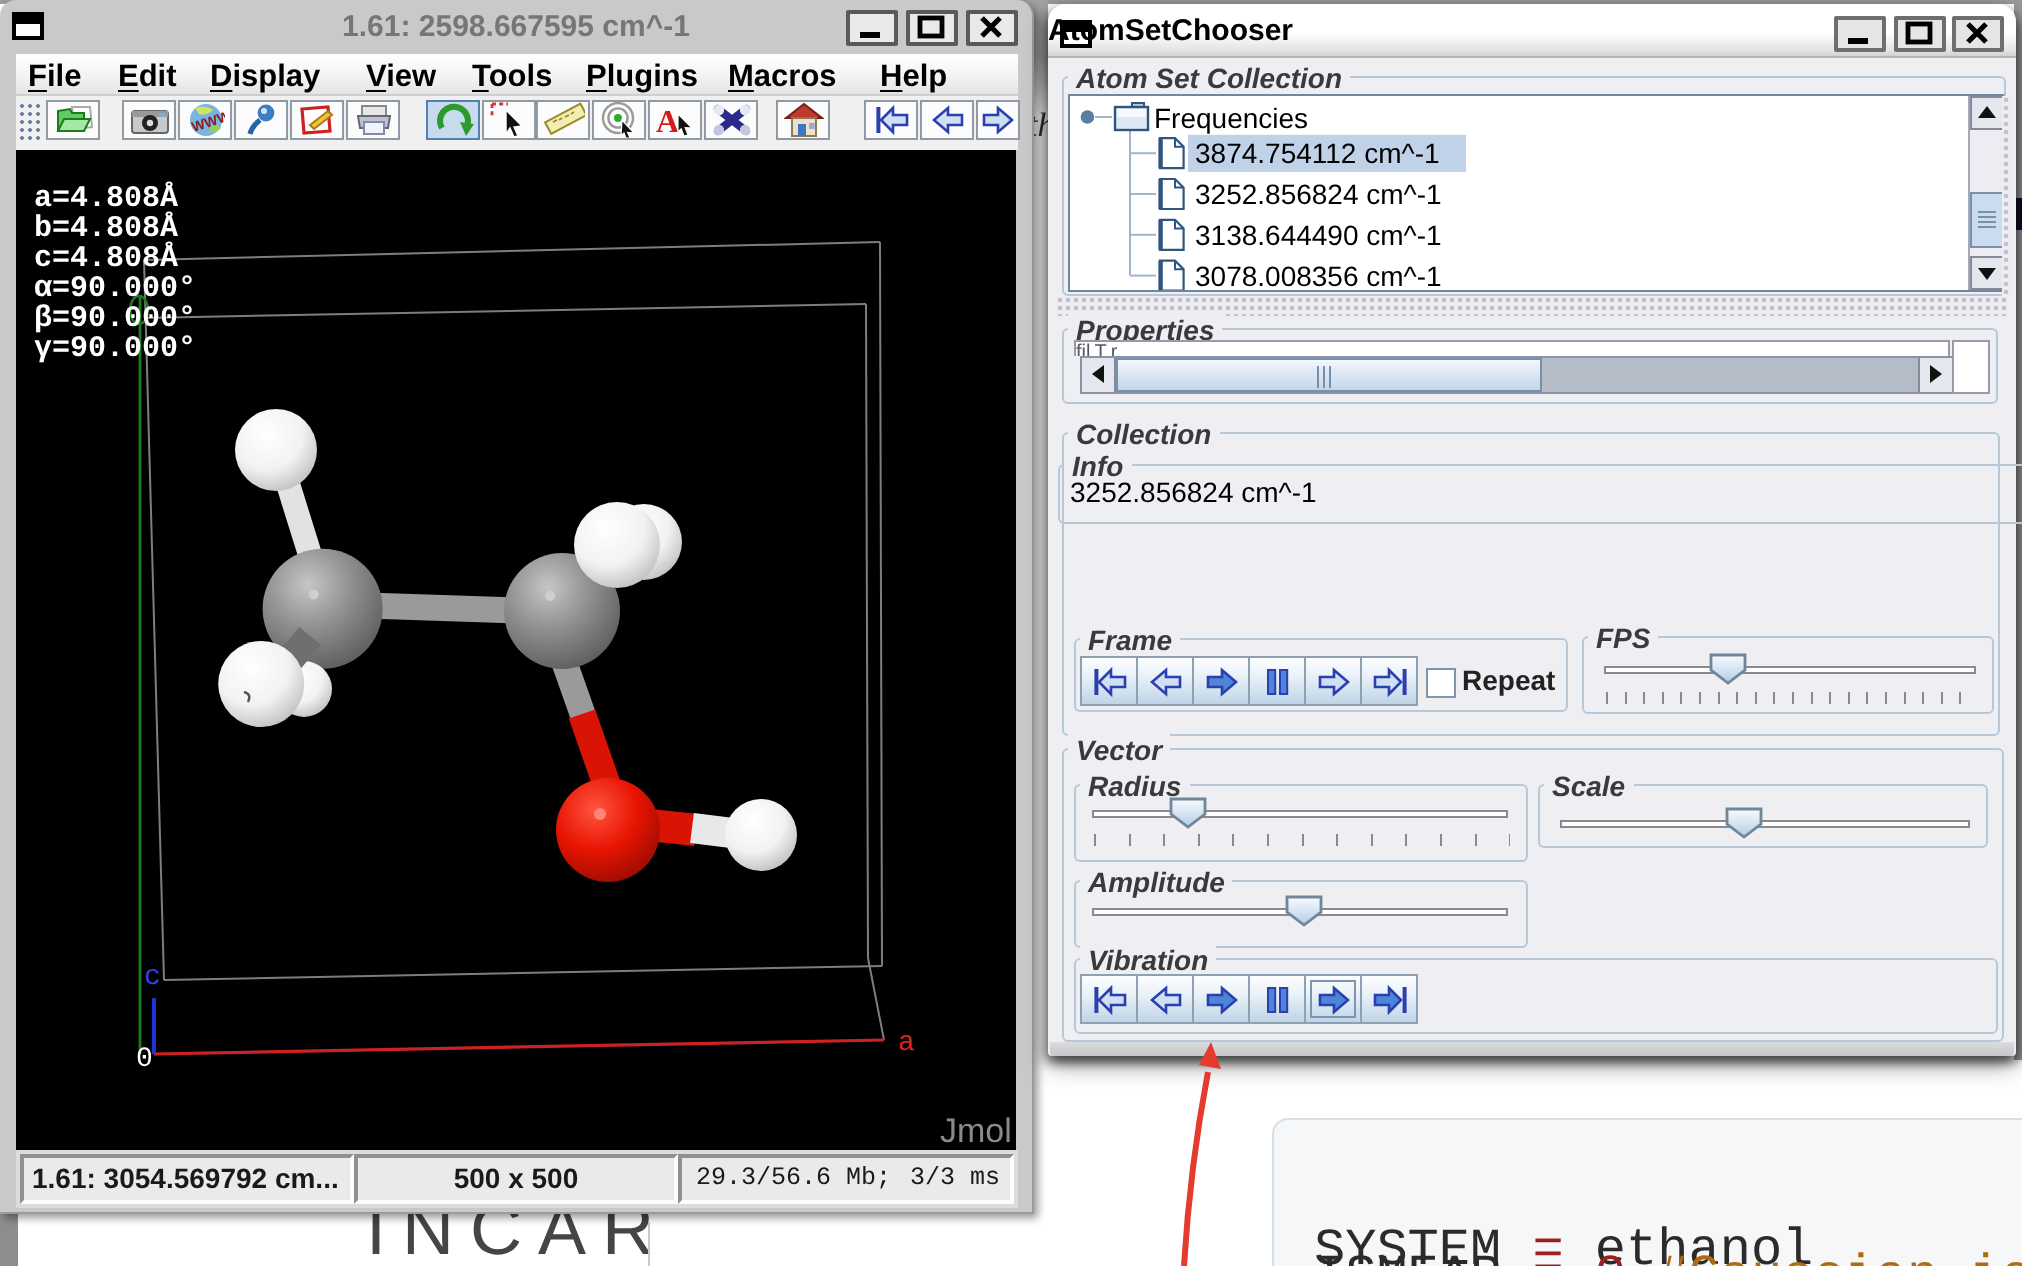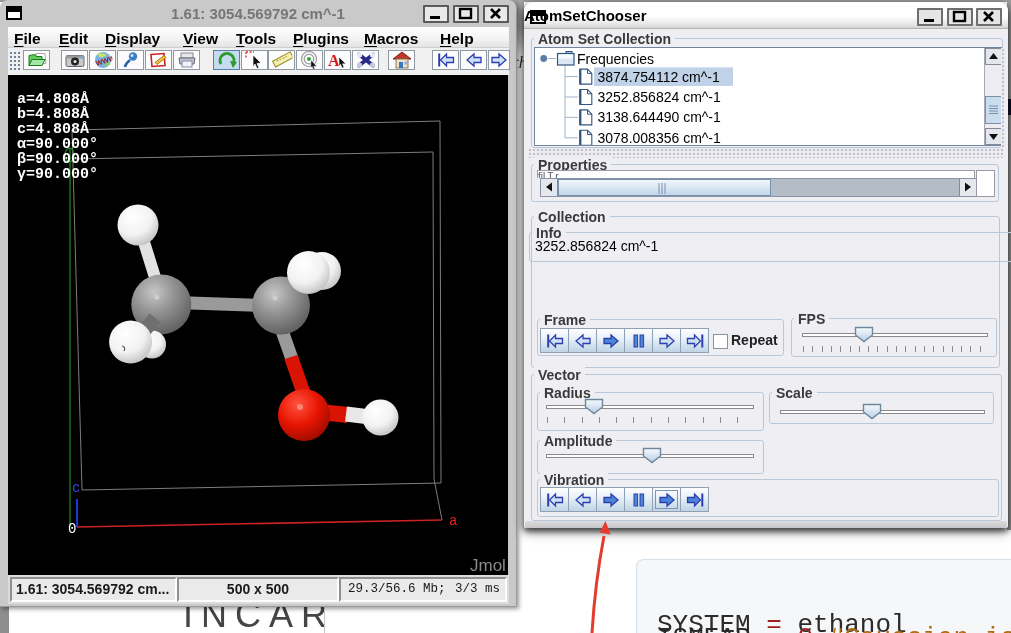--- a/index.html
+++ b/index.html
@@ -41,21 +41,21 @@
   font-size:15px;font-weight:bold;color:#000;}
 .ascbtn{position:absolute;top:6px;width:26px;height:18px;background:#e5e5e5;
   border:2px solid #6e6e6e;border-radius:1px;box-sizing:border-box;}
 .wicon{position:absolute;width:16px;height:14px;background:#fff;
   border:2px solid #000;box-sizing:border-box;}
 .wicon::before{content:"";position:absolute;left:0;top:0;right:0;height:4px;background:#000;}
 .wglyph{position:absolute;left:0;top:0;width:100%;height:100%;}
 
 .grp{position:absolute;border:1px solid #b9c8d8;border-radius:3px;box-sizing:border-box;}
 .grp>.glbl{position:absolute;left:2px;top:-8px;background:#efeff3;padding:0 4px;
-  font-size:14px;font-weight:bold;color:#3a3a3a;line-height:16px;white-space:nowrap;}
+  font-size:14px;font-weight:bold;color:#3a3a3a;line-height:16px;white-space:nowrap;font-style:italic;}
 .dots{background-image:radial-gradient(#c0c0cc 1px,transparent 1.2px);
   background-size:4px 4px;background-color:#ededf1;}
 
 .mrow{position:absolute;display:flex;}
 .mbtn{width:29px;height:25px;box-sizing:border-box;border:1px solid #8ea0b2;
   background:linear-gradient(#fdfeff,#e9f1f8 40%,#bfd4e6);margin-right:-1px;
   position:relative;}
 .mbtn svg{position:absolute;left:50%;top:50%;transform:translate(-50%,-50%);}
 .focusring{position:absolute;left:2px;top:2px;right:2px;bottom:2px;border:1px solid #7a96b2;}
 </style>
@@ -69,21 +69,21 @@
 <div class="abs" style="left:0;top:605px;width:9px;height:28px;background:#8d8d8d;"></div>
 <div class="abs" style="left:183px;top:594px;font-size:36px;color:#454545;letter-spacing:8px;">INCAR</div>
 <div class="abs" style="left:324px;top:611px;width:1px;height:22px;background:#c9c9c9;"></div>
 <div class="abs" style="left:514px;top:53px;font-size:17px;font-style:italic;color:#333;font-family:'Liberation Serif',serif;">th</div>
 <div class="abs" style="left:636px;top:559px;width:375px;height:74px;background:#f6f7f9;border-top:1px solid #d4dfe8;border-left:1px solid #d4dfe8;border-radius:8px 0 0 0;"></div>
 <div class="abs" style="left:657px;top:583px;font-family:'Liberation Mono',monospace;font-size:26px;white-space:pre;color:#2b2b2b;margin-top:27px;">SYSTEM <span style="color:#9b2121;">=</span> ethanol</div>
 <div class="abs" style="left:657px;top:623px;font-family:'Liberation Mono',monospace;font-size:26px;white-space:pre;color:#2b2b2b;">ISMEAR <span style="color:#9b2121;">= 0</span> <span style="color:#b06b10;">#Gaussian is</span></div>
 
 <div id="jmol" class="abs">
   <div class="wicon" style="left:6px;top:6px;"></div>
-  <div class="abs titletext">1.61: 3054.569792 cm^-1</div>
+  <div class="abs titletext">1.61: 2598.667595 cm^-1</div>
   <div class="winbtn" style="left:423px;">
       <svg class="wglyph" viewBox="0 0 22 14">
         <rect x="5" y="9" width="10" height="3" fill="#000"></rect>
       </svg>
     </div>
   <div class="winbtn" style="left:453px;">
       <svg class="wglyph" viewBox="0 0 22 14">
         <rect x="5" y="2" width="11" height="9" fill="none" stroke="#000" stroke-width="2.4"></rect>
       </svg>
     </div>

